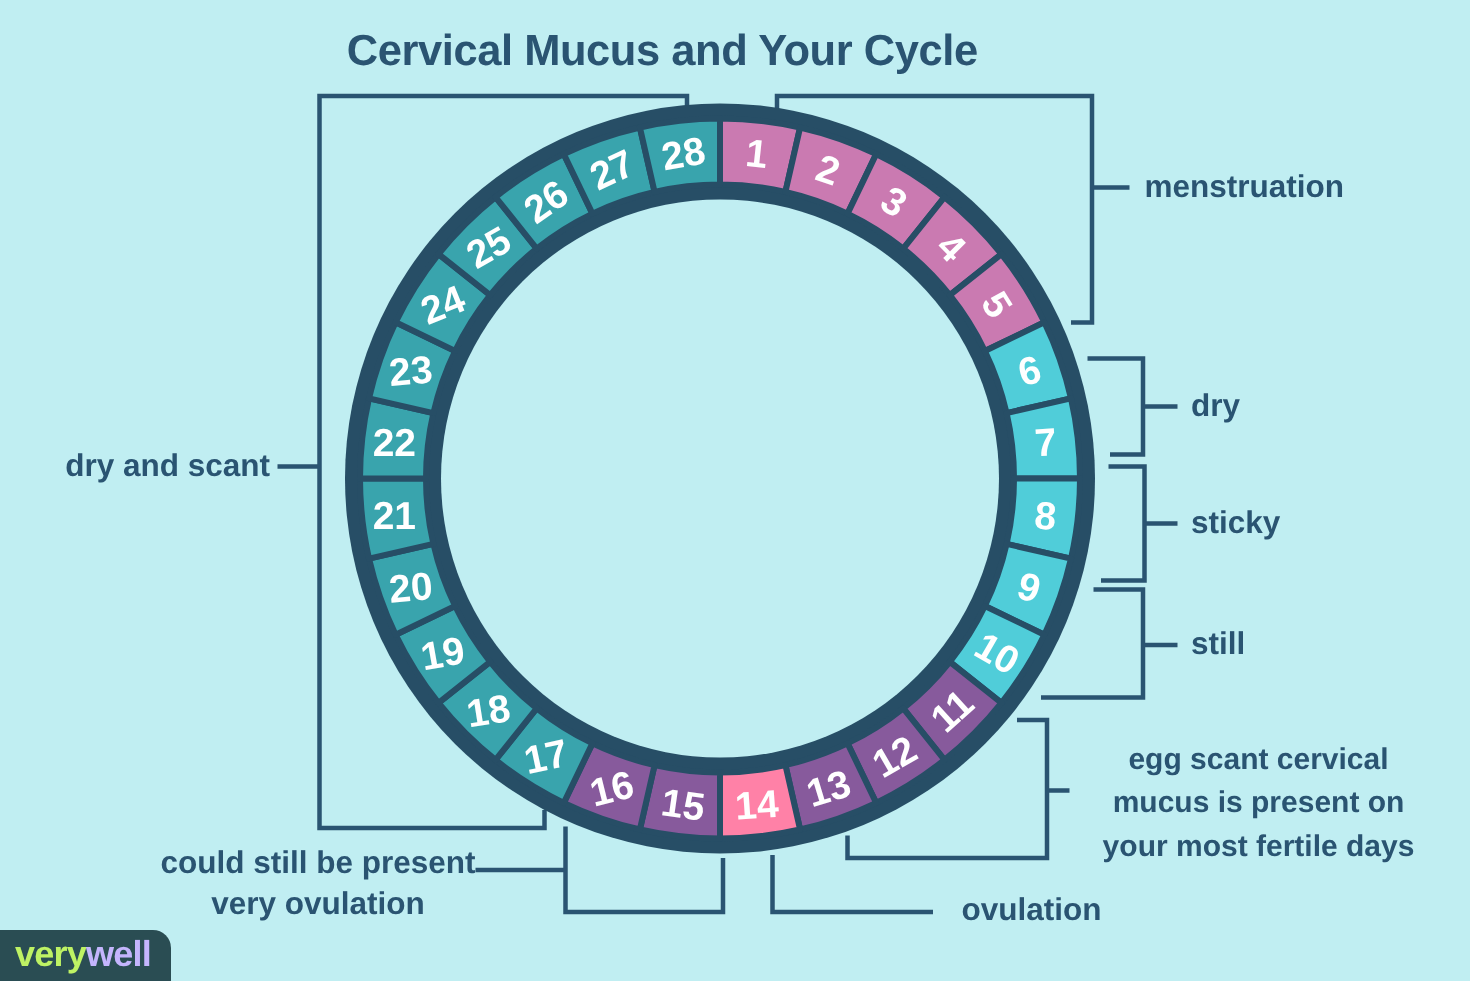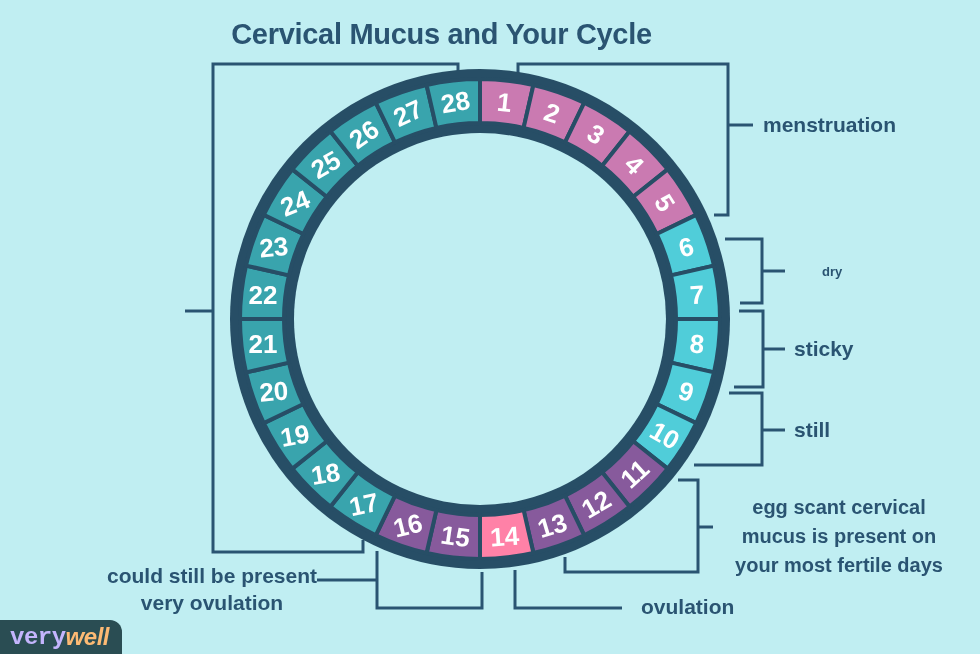--- a/index.html
+++ b/index.html
@@ -15,21 +15,21 @@
   #diagram-svg{position:absolute;left:0;top:0;}
   .bracket{fill:none;stroke:var(--ink);stroke-width:3;}
   .label{position:absolute;font-weight:bold;color:var(--ink);white-space:nowrap;}
   .vcenter{transform:translateY(-50%);}
   #title{left:0;top:18px;width:883px;text-align:center;font-size:29px;letter-spacing:-0.3px;}
   #center-label{
     left:380px;top:319px;width:200px;text-align:center;
     font-size:26px;line-height:33px;transform:translateY(-50%);
   }
   #label-menstruation{left:763px;top:125px;font-size:21px;}
-  #label-dry{left:822px;top:271px;font-size:13px;}
+  #label-dry{left:794px;top:271px;font-size:21px;}
   #label-sticky{left:794px;top:349px;font-size:21px;}
   #label-creamy{left:794px;top:430px;font-size:21px;}
   #label-eggwhite{left:714px;top:536px;width:250px;text-align:center;font-size:20px;line-height:29px;white-space:normal;}
   #label-ovulation{left:641px;top:607px;font-size:21px;}
   #label-fertile-after{left:92px;top:589px;width:240px;text-align:center;font-size:21px;line-height:27px;white-space:normal;}
   #label-dry-scant{left:0;top:311px;width:180px;text-align:right;font-size:21px;}
   #logo{
     position:absolute;left:0;top:620px;height:34px;
     display:flex;align-items:center;padding:0 13px 0 10px;
     border-top-right-radius:12px;font-size:24px;letter-spacing:-0.5px;
@@ -130,19 +130,20 @@
     <div>your most fertile days</div>
   </div>
 
   <div class="label vcenter" id="label-ovulation">ovulation</div>
 
   <div class="label vcenter" id="label-fertile-after">
     <div>could still be present</div>
     <div>very ovulation</div>
   </div>
 
+  <div class="label vcenter" id="label-dry-scant">dry and scant</div>
 
   <div id="logo" style="background: rgb(42, 77, 83);">
-    <span id="logo-very" style="color: #c4b5fd; font-family: Liberation Mono, monospace;">very</span>
-      <span id="logo-well" style="color: #fdba74; font-style: italic;">well</span>
+    <span id="logo-very" style="color: #bef264;">very</span>
+      <span id="logo-well" style="color: #c4b5fd;">well</span>
   </div>
 
 </div>
 
 </body></html>

